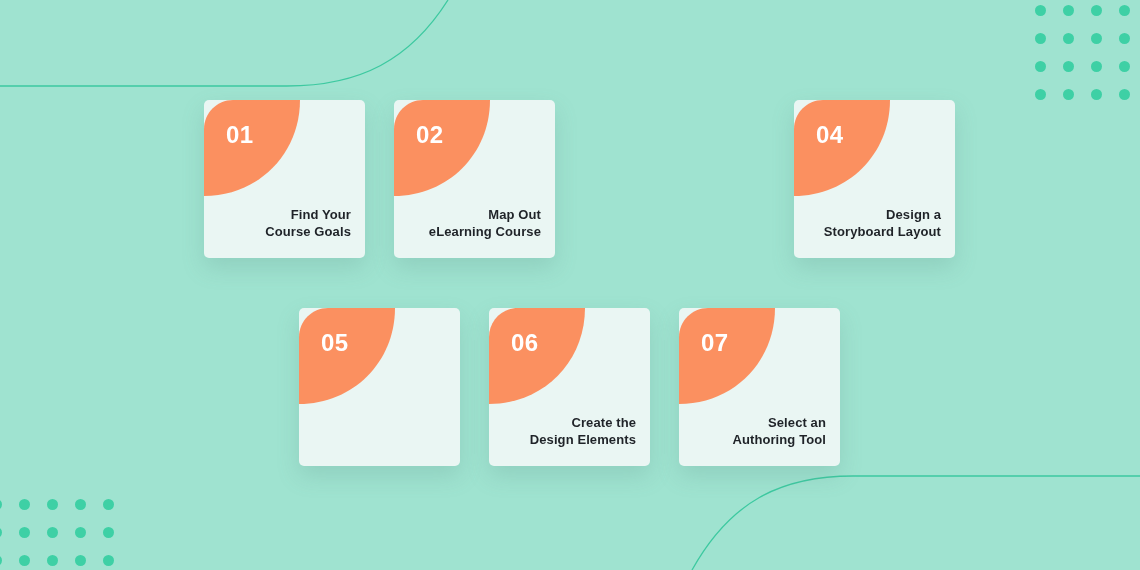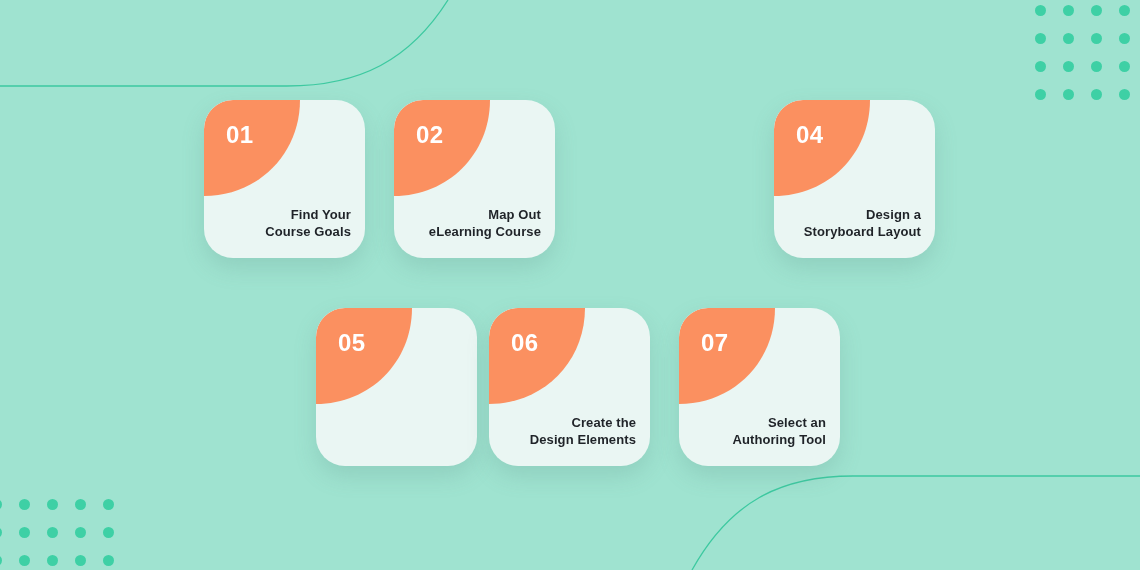--- a/index.html
+++ b/index.html
@@ -63,21 +63,21 @@
     top: 494px;
     grid-template-columns: repeat(5, 28px);
     grid-template-rows: repeat(4, 28px);
   }
 
   
   .card {
     position: absolute;
     width: 161px;
     height: 158px;
-    border-radius: 29px;
+    border-radius: 5px;
     background: #EAF6F3;
     box-shadow: 0 10px 22px rgba(90, 140, 130, 0.22);
     overflow: hidden;
   }
 
   .card .corner {
     position: absolute;
     left: 0;
     top: 0;
     width: 100px;
@@ -248,34 +248,34 @@
       </svg>
     </div>
     <div class="num">02</div>
     <div class="caption">
       <span class="l">Map Out</span>
       <span class="l">eLearning Course</span>
     </div>
   </div>
 
 
-  <div class="card" style="left:774px; top:100px;">
+  <div class="card" style="left:794px; top:100px;">
     <div class="corner">
       <svg width="100" height="98" viewBox="0 0 100 98" fill="none">
         <path d="M0 29 C0 13 13 0 29 0 L96 0 C96 54 54 96 0 96 Z" fill="#FB9060"></path>
       </svg>
     </div>
     <div class="num">04</div>
     <div class="caption">
       <span class="l">Design a</span>
       <span class="l">Storyboard Layout</span>
     </div>
   </div>
 
-  <div class="card" style="left:316px; top:308px;">
+  <div class="card" style="left:299px; top:308px;">
     <div class="corner">
       <svg width="100" height="98" viewBox="0 0 100 98" fill="none">
         <path d="M0 29 C0 13 13 0 29 0 L96 0 C96 54 54 96 0 96 Z" fill="#FB9060"></path>
       </svg>
     </div>
     <div class="num">05</div>
   </div>
 
   <div class="card" style="left:489px; top:308px;">
     <div class="corner">

